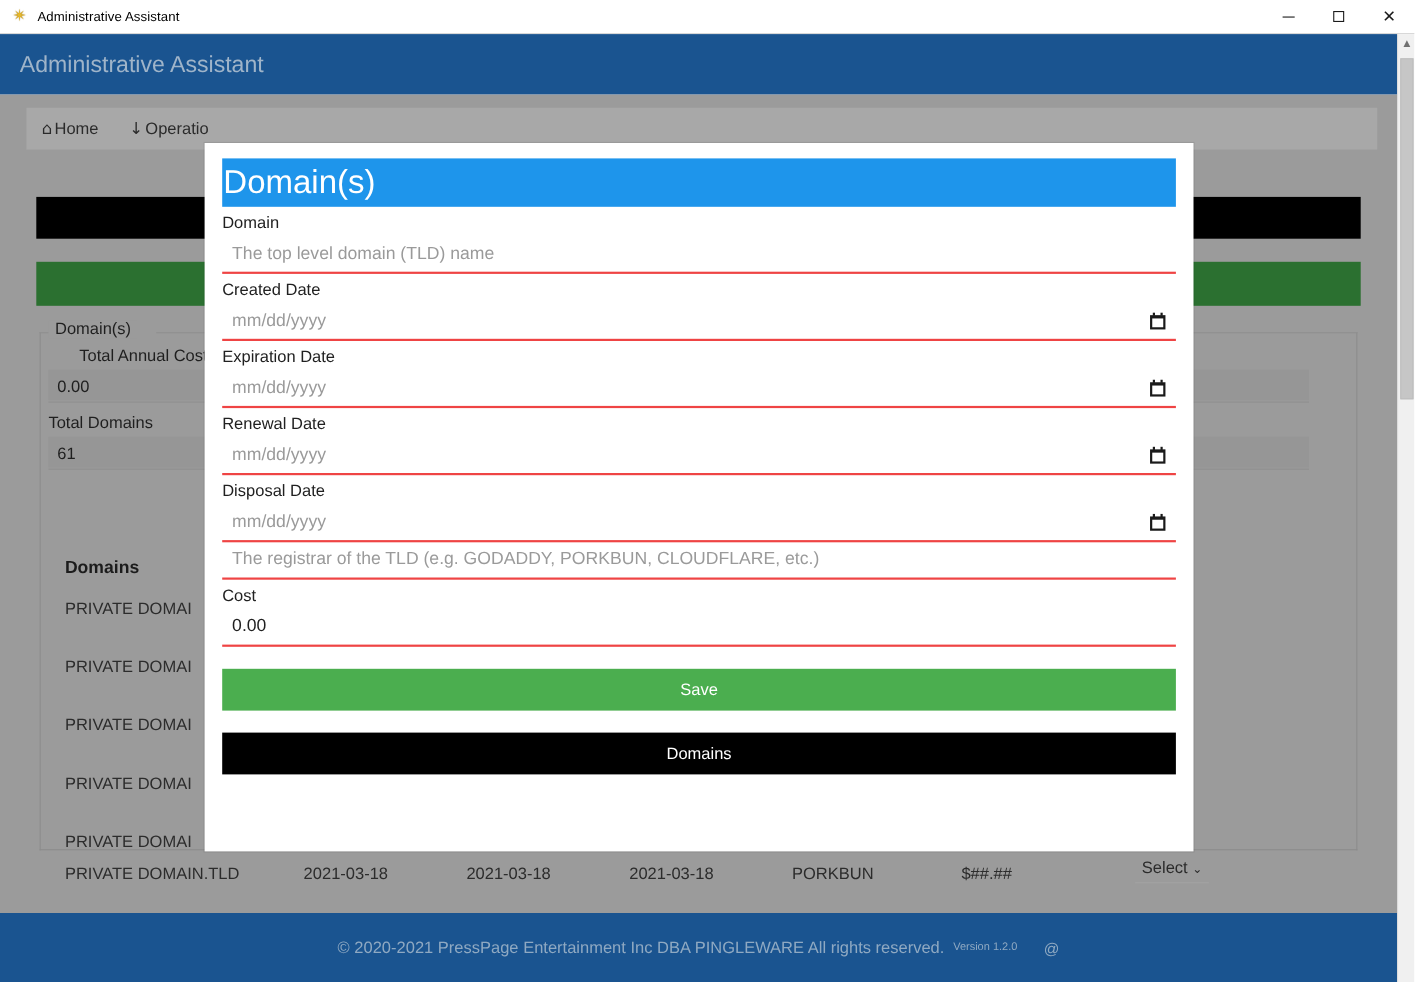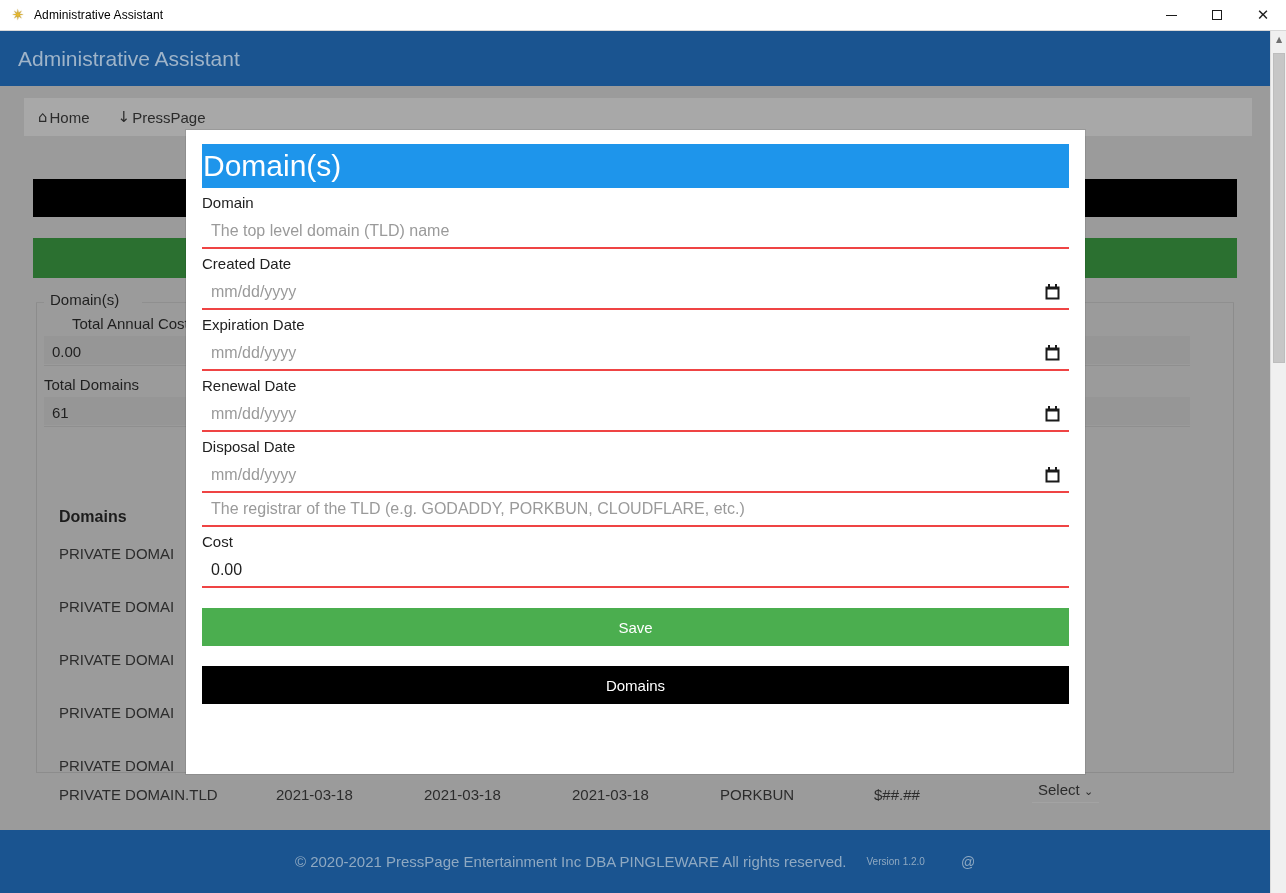--- a/index.html
+++ b/index.html
@@ -146,21 +146,21 @@
     padding: 2px 6px 4px 6px;
   }
   .chev { font-size: 11px; font-family: "DejaVu Sans", sans-serif; }
 
   
   .footer {
     position: absolute; left: 0; top: 799px;
     width: 1270px; height: 63px;
     background: #1a5490;
     display: flex; align-items: center; justify-content: center;
-    gap: 20px;
+    gap: 8px;
   }
   .footer-text { font-size: 15px; color: #8fa9c2; }
   .footer-version { font-size: 10px; color: #8fa9c2; }
   .footer-at { font-size: 14px; color: #8fa9c2; margin-left: 16px; }
 
   
   .scrollbar {
     position: absolute; right: 0; top: 0;
     width: 16px; height: 862px;
     background: #f0f0f0;
@@ -256,21 +256,21 @@
 
     <div class="content"></div>
 
     <div class="tabstrip">
       <div class="tab">
         <span class="tico">⌂</span>
         <span>Home</span>
       </div>
       <div class="tab">
         <span class="tico">↓</span>
-        <span>PressPage</span>
+        <span>Operatio</span>
       </div>
     </div>
 
     <div class="bar-black"></div>
     <div class="bar-green"></div>
 
     <div class="fieldset"></div>
     <div class="fs-underline" style="left:36px; top:271px; width:48px;"></div>
     <div class="fs-underline" style="left:142px; top:271px; width:1092px;"></div>
     <div class="legend">Domain(s)</div>

